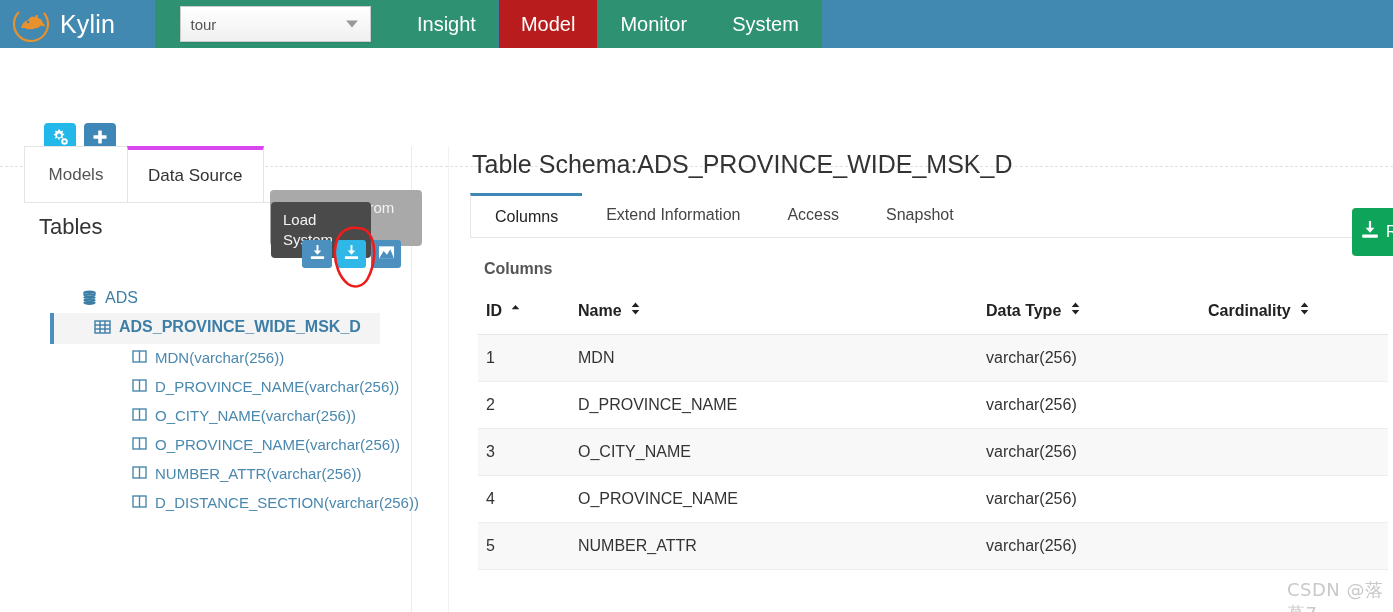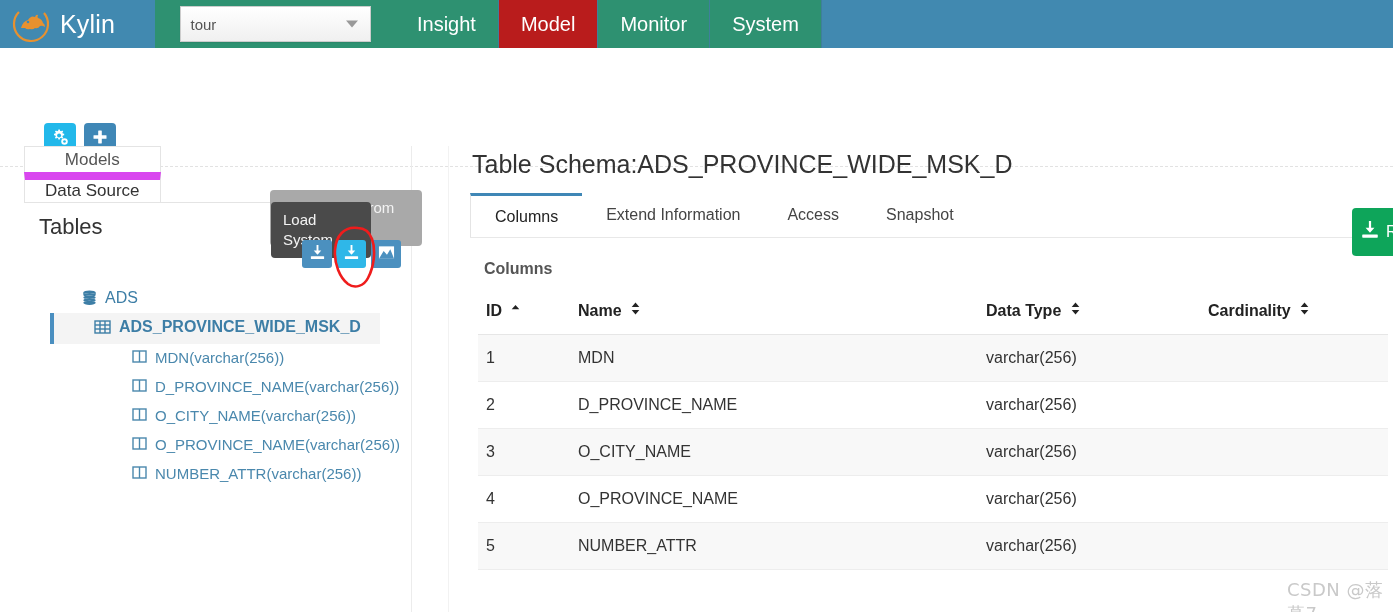--- a/index.html
+++ b/index.html
@@ -61,29 +61,29 @@
   }
   .btn-cog { left:44px; top:75px; background:#22b8ea; }
   .btn-plus { left:84px; top:75px; background:#3f87b6; }
   .hr-dotted {
     position:absolute; left:0; top:118px; width:1393px; height:0;
     border-top:1px dashed #e2e2e2;
   }
 
   
   .leftpanel { position:absolute; left:24px; top:146px; width:388px; height:466px; }
-  .tabs-left { position:absolute; left:0; top:0; height:56px; display:flex;flex-direction:column; }
+  .tabs-left { position:absolute; left:0; top:0; height:56px; display:flex; }
   .ltab {
     height:56px; min-width:104px; padding:0 20px;
     display:flex; align-items:center; justify-content:center;
     font-size:17px; color:#555; background:#fff;
     border:1px solid #e4e4e4; border-bottom:none; margin-right:-1px;
   }
   .ltab.active {
-    color:#333; border-top:8px solid #d946ef; position:relative; z-index:3;
+    color:#333; border-top:4px solid #d946ef; position:relative; z-index:3;
     background:#fff;
   }
   .left-sep {
     position:absolute; left:0; top:56px; width:388px; height:1px; background:#e4e4e4;
   }
   .tables-title {
     position:absolute; left:15px; top:68px; font-size:22px; color:#333;
   }
   .panel-border-right {
     position:absolute; left:411px; top:146px; width:1px; height:466px; background:#ececec;
@@ -328,20 +328,29 @@
       <div class="tnode lvl2">
         <span class="ico-col">
           <svg width="15" height="15" viewBox="0 0 15 15" fill="none" stroke="#4a88ad" stroke-width="1.4">
             <rect x="1" y="2" width="13" height="11"></rect>
               <line x1="7.5" y1="2" x2="7.5" y2="13"></line>
           </svg>
         </span>
         <span class="lbl">NUMBER_ATTR(varchar(256))</span>
       </div>
 
+      <div class="tnode lvl2">
+        <span class="ico-col">
+          <svg width="15" height="15" viewBox="0 0 15 15" fill="none" stroke="#4a88ad" stroke-width="1.4">
+            <rect x="1" y="2" width="13" height="11"></rect>
+              <line x1="7.5" y1="2" x2="7.5" y2="13"></line>
+          </svg>
+        </span>
+        <span class="lbl">D_DISTANCE_SECTION(varchar(256))</span>
+      </div>
 
     </div>
   </div>
 
   <div class="tip tip-back">
     <span>Load Table From Tree</span>
     <span class="tip-arrow" style="left:76px; bottom:-8px; border-top:9px solid #a9a9a9;"></span>
   </div>
   <div class="tip tip-front">
     <span>Load System</span>

